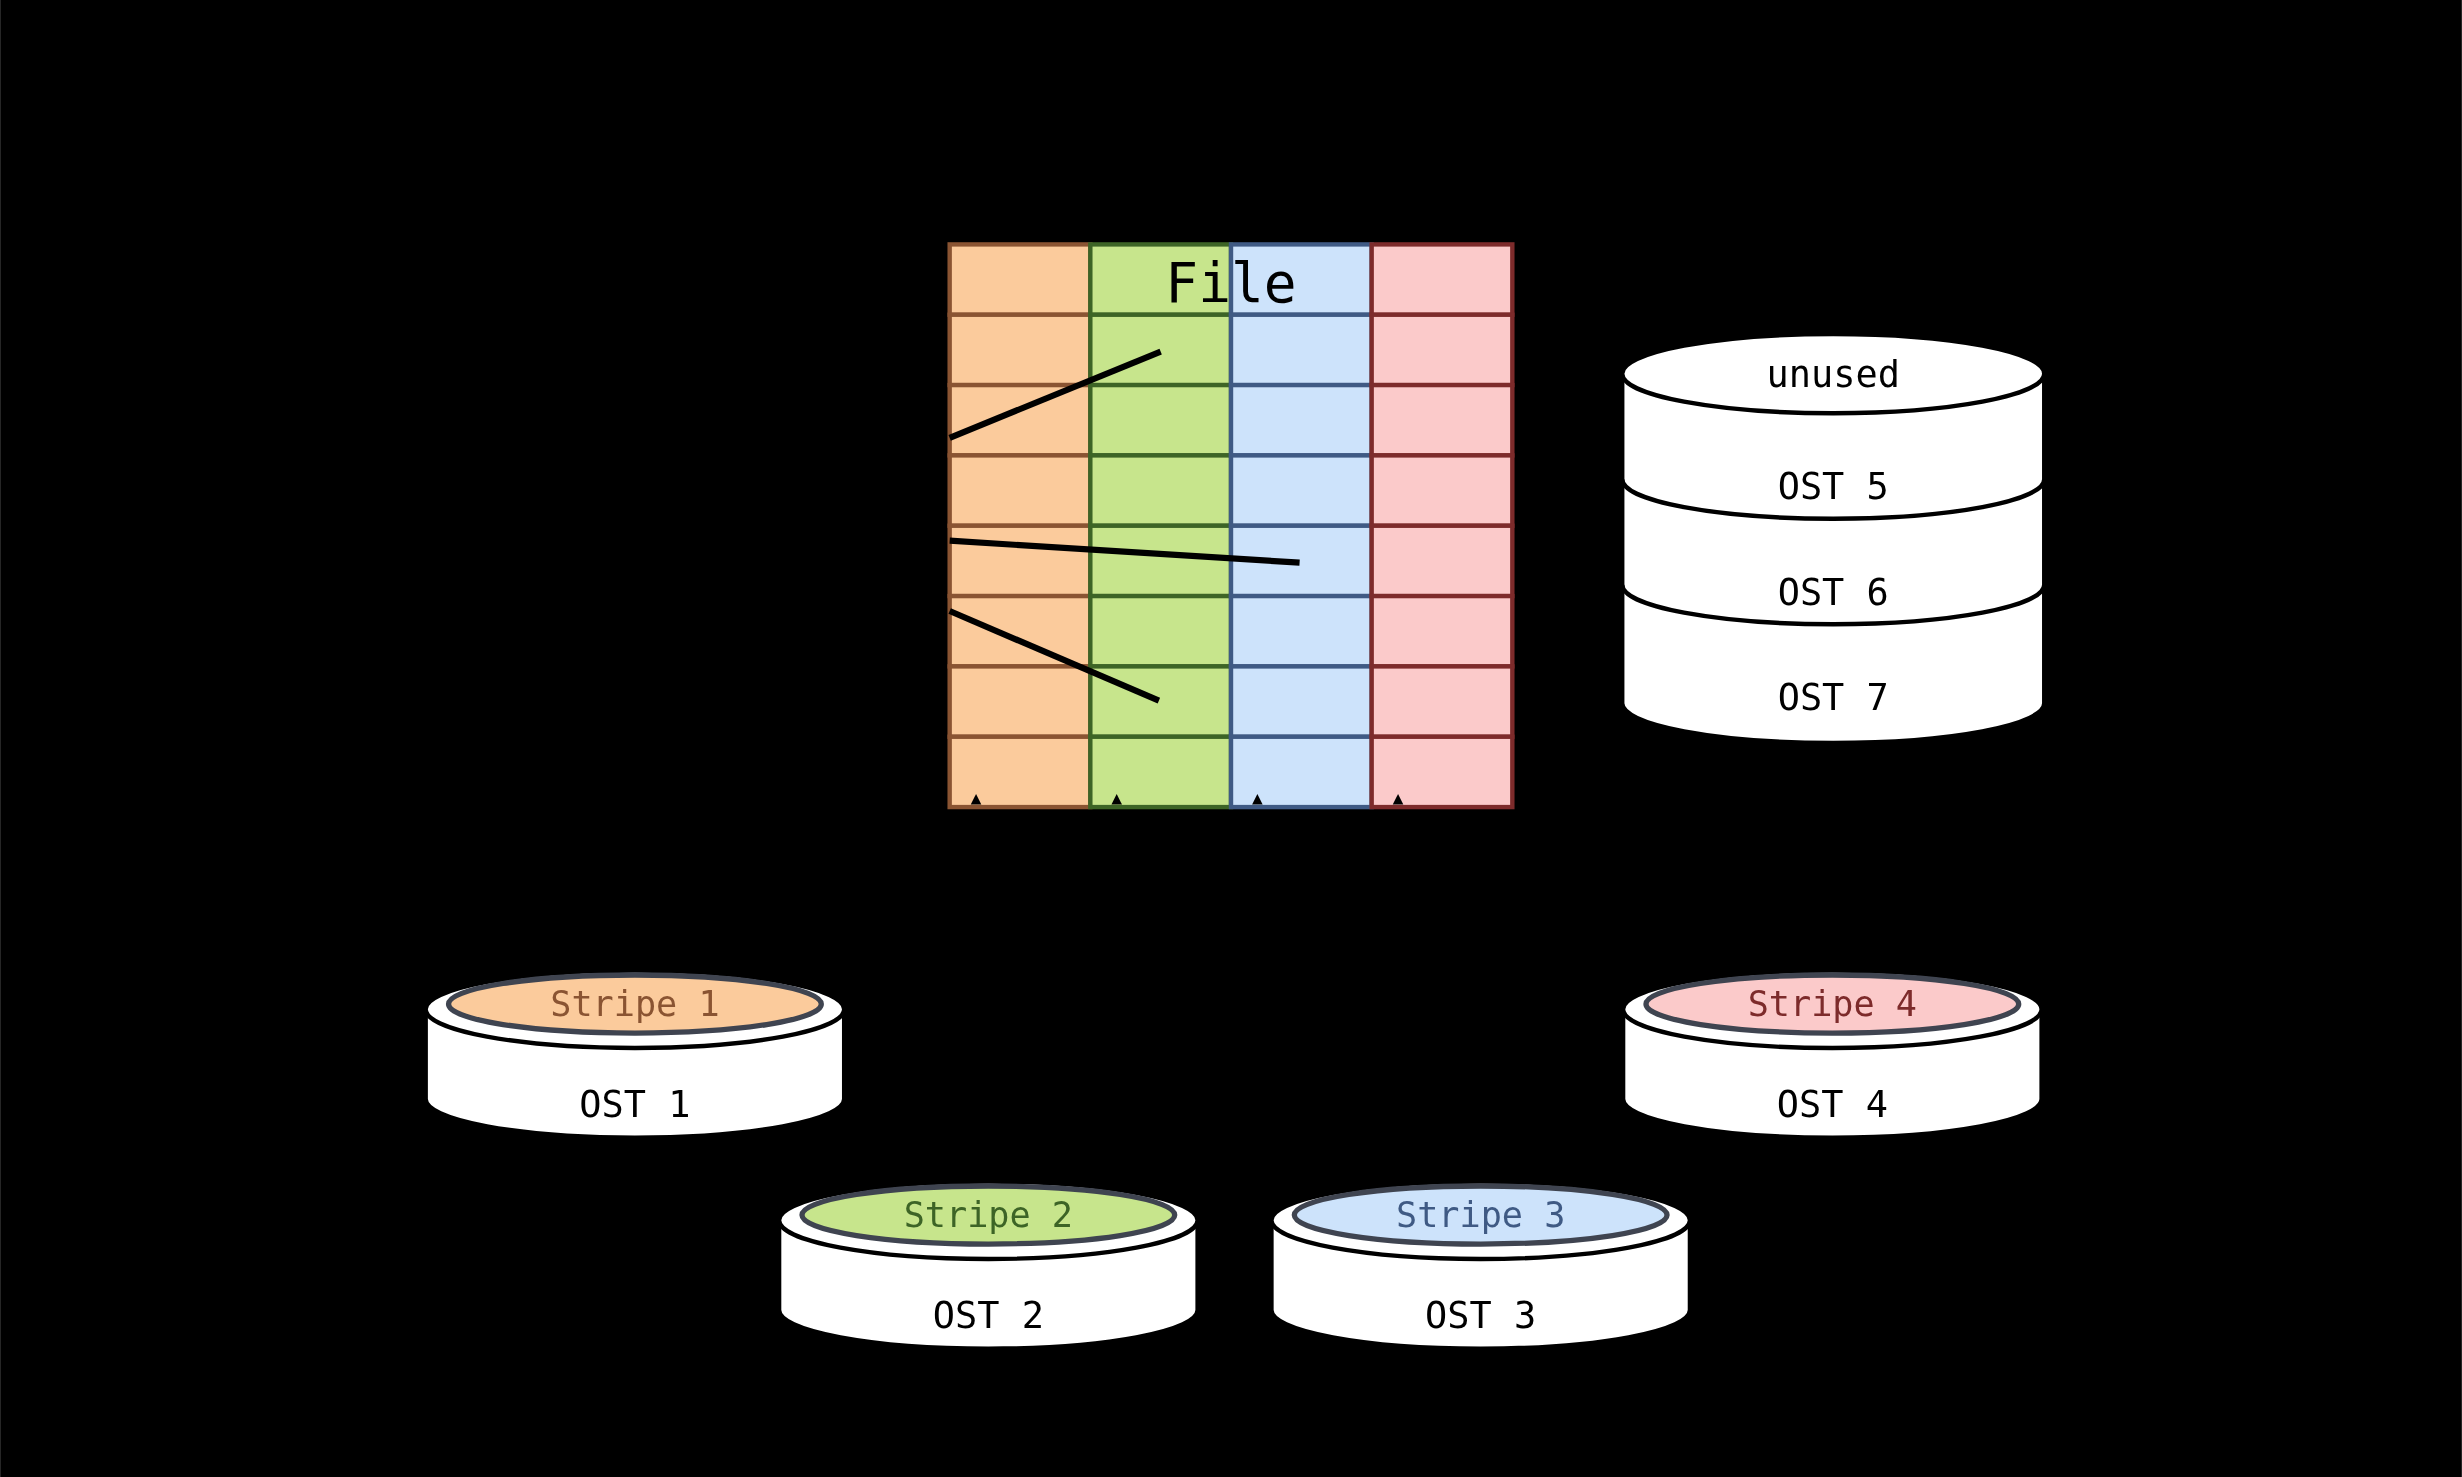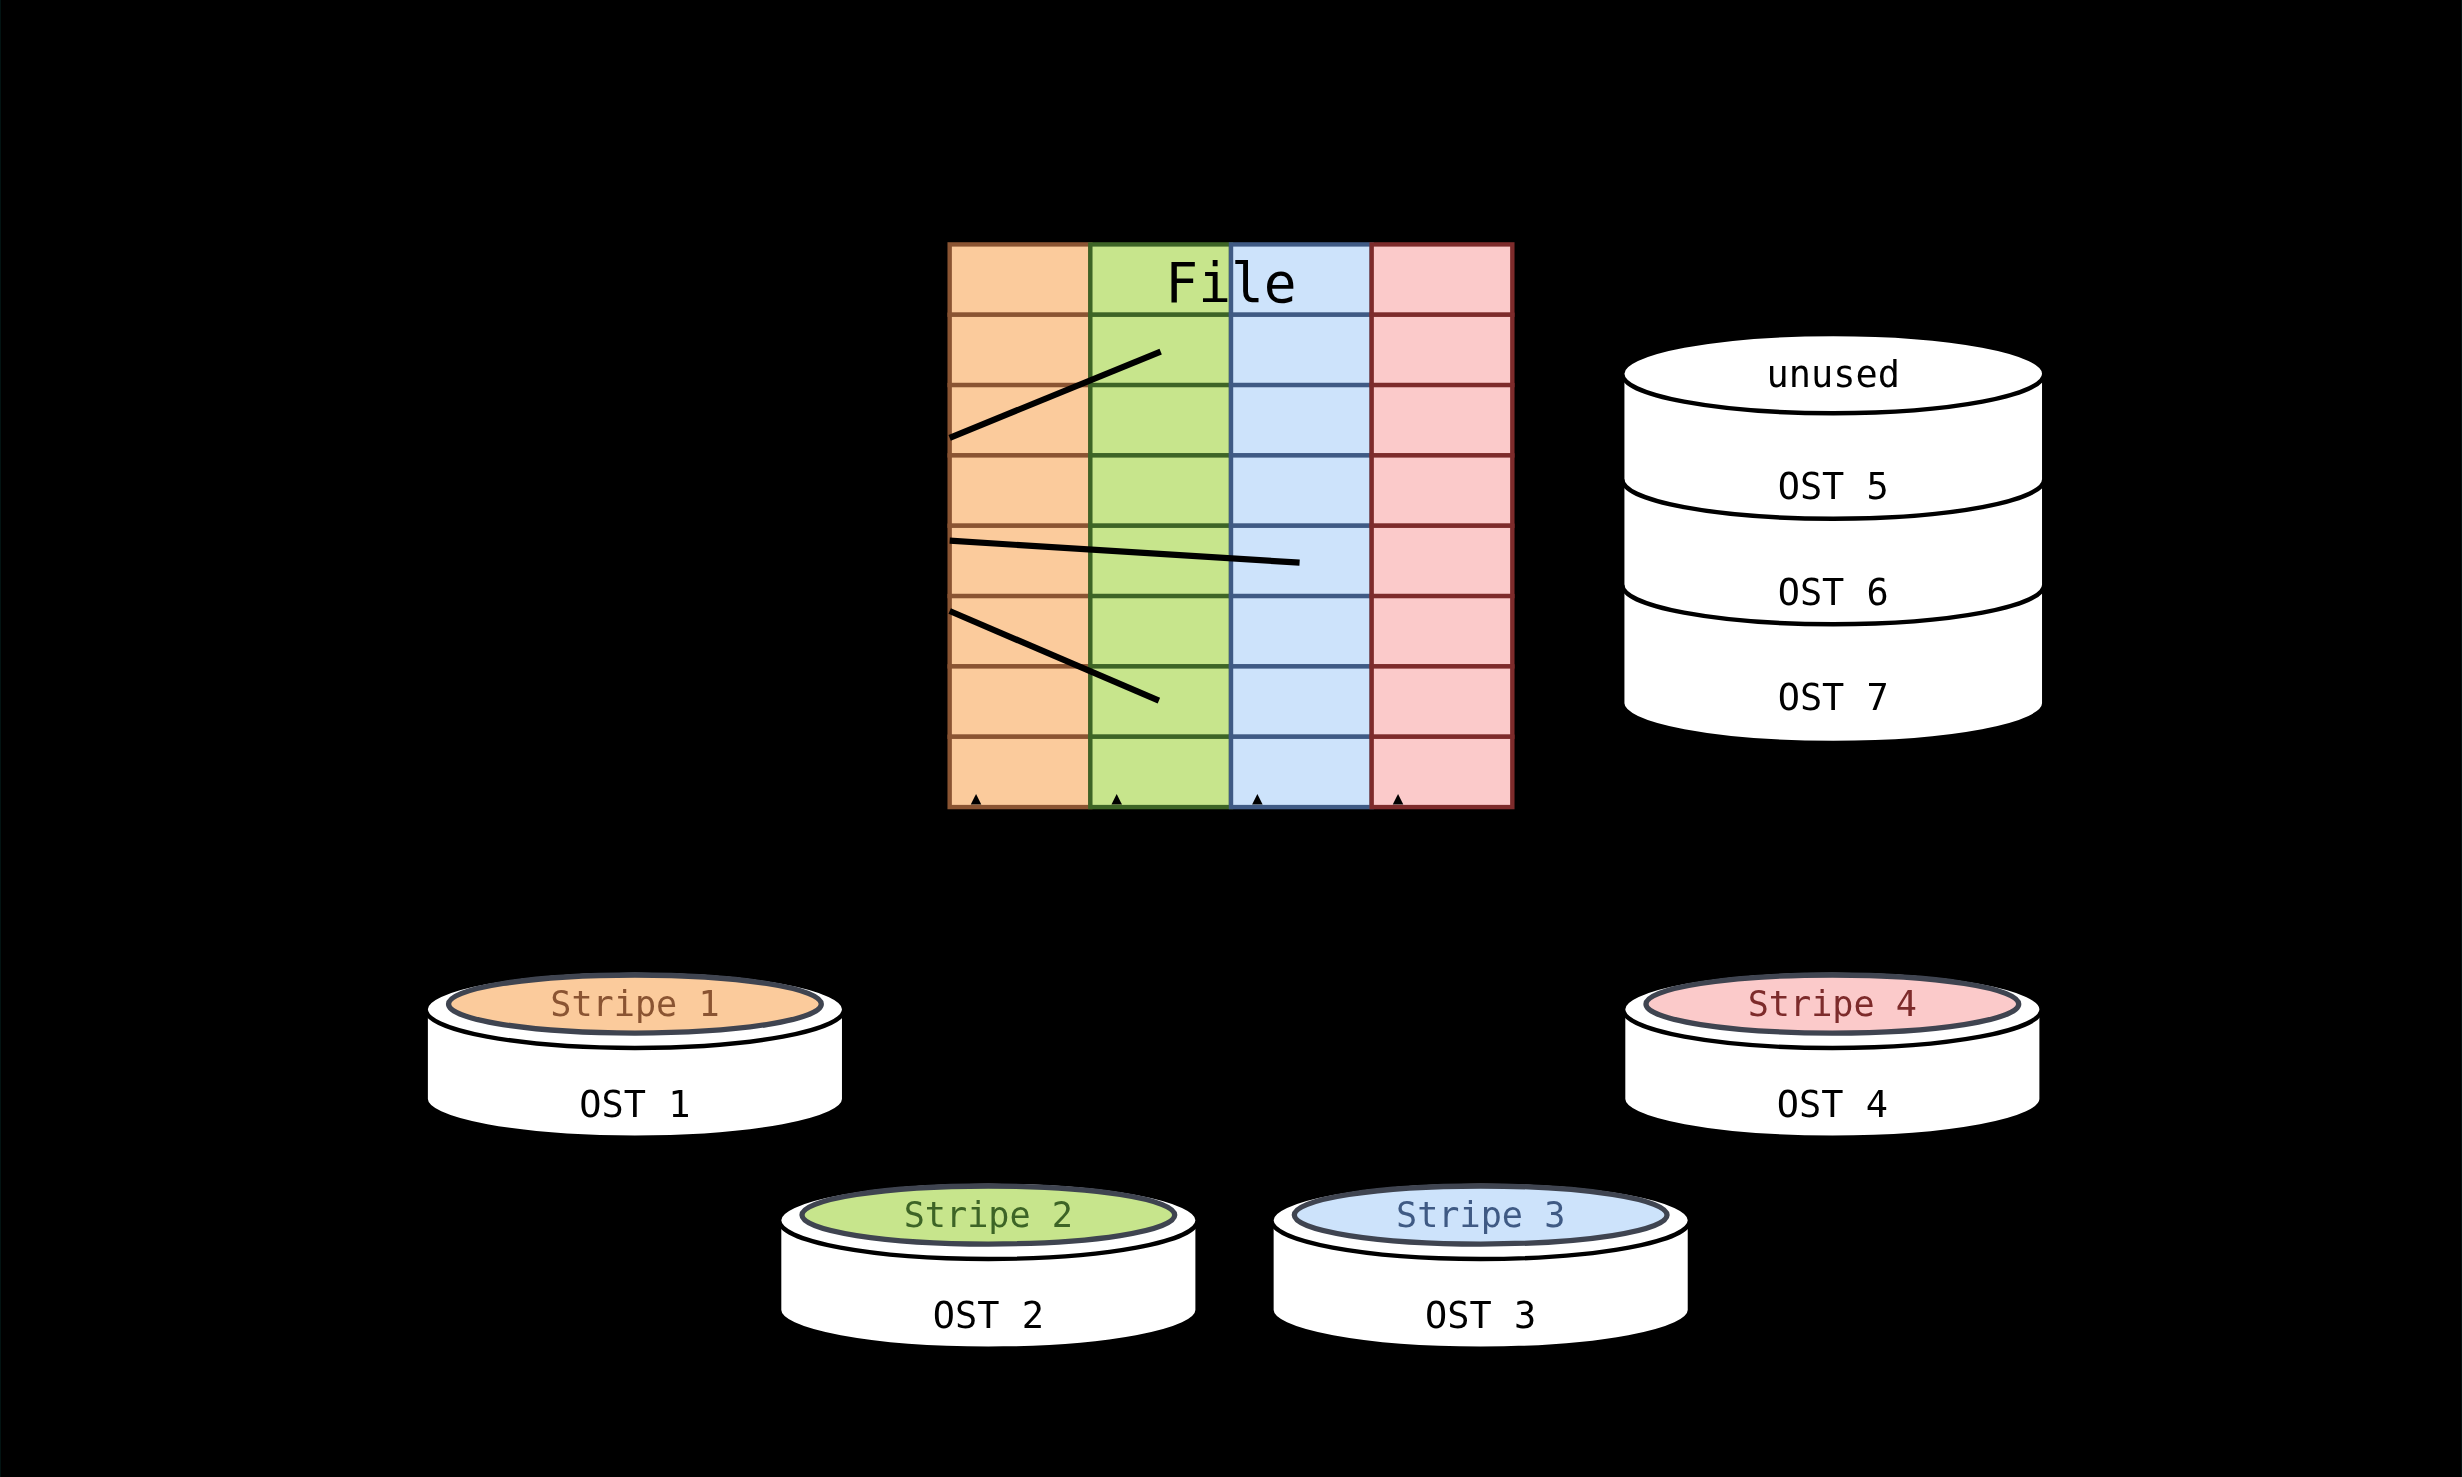--- a/index.html
+++ b/index.html
@@ -10,21 +10,21 @@
   body {
     width: 2462px;
     height: 1477px;
     overflow: hidden;
     font-family: "DejaVu Sans Mono", "Liberation Mono", monospace;
   }
   #stage {
     position: relative;
     width: 2462px;
     height: 1477px;
-    background: #0f766e;
+    background: #e5e5e5;
   }
   #diagram {
     position: absolute;
     left: 0;
     top: 0;
     width: 2462px;
     height: 1477px;
     display: block;
   }
   .grid-label {

